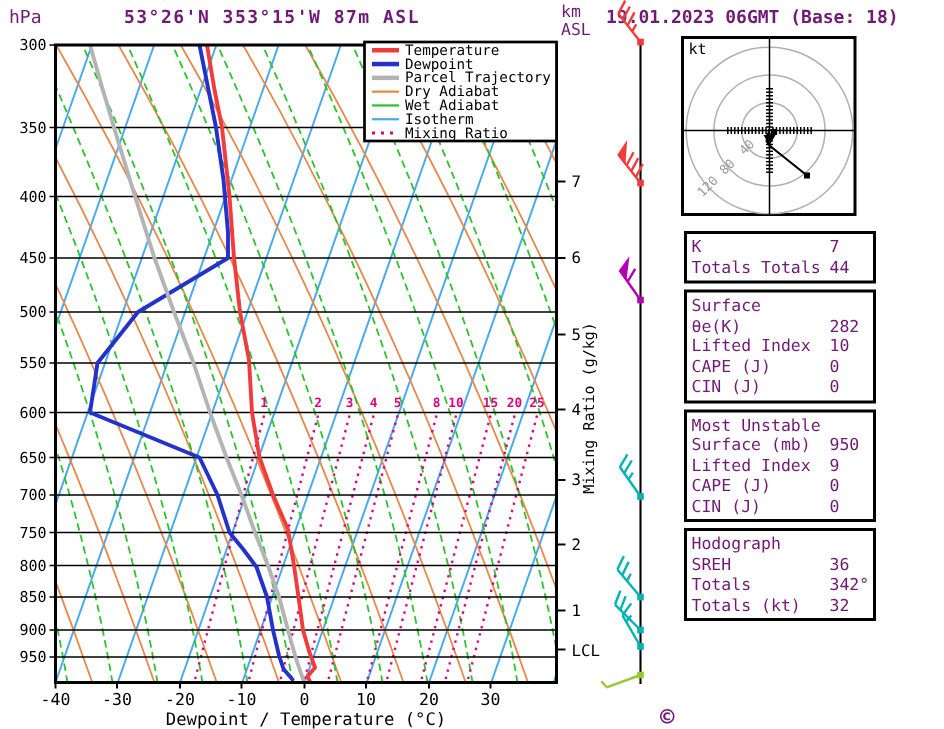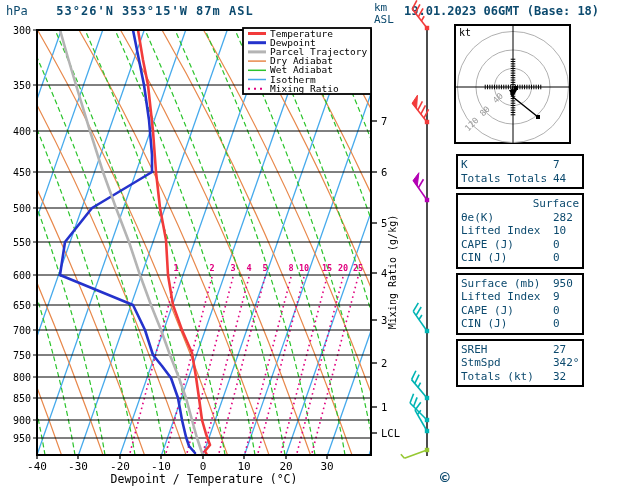--- a/index.html
+++ b/index.html
@@ -1,26 +1,26 @@
 <!DOCTYPE html>
 <html><head>
 <meta charset="utf-8">
 <style>
   html,body{margin:0;padding:0;background:#fff;}
   #app{position:relative;width:629px;height:486px;background:#fff;overflow:hidden;
-       font-family:"DejaVu Sans Mono",monospace;color:#0c4a6e;}
+       font-family:"DejaVu Sans Mono",monospace;color:#701a75;}
   .abs{position:absolute;}
   .hpa-unit{left:6px;top:4px;font-size:12px;}
-  .station-title{left:30px;top:4px;width:250px;text-align:center;font-size:12px;font-weight:bold;letter-spacing:1px;}
+  .station-title{left:30px;top:4px;width:250px;text-align:right;font-size:12px;font-weight:bold;letter-spacing:1px;}
   .km-unit{left:374px;top:2px;font-size:11px;line-height:12px;}
   .run-date{left:404px;top:4px;width:224px;font-size:12px;font-weight:bold;white-space:nowrap;}
   #chart{left:0;top:0;}
   #tables{left:456px;top:154px;width:128px;}
   .tbox{border:2px solid #000;background:#fff;margin-bottom:4px;padding:2px 3px;font-size:11px;line-height:13.5px;}
-  .tbox .ttitle{text-align:right;}
+  .tbox .ttitle{text-align:left;}
   .trow{position:relative;white-space:nowrap;}
   .tval{position:absolute;left:92px;top:0;}
   .footer{left:440px;top:468px;font-size:16px;font-weight:bold;letter-spacing:0.5px;}
 </style>
 </head>
 <body>
 
 <div id="app">
   <div class="abs hpa-unit">hPa</div>
   <div class="abs station-title">53°26'N 353°15'W 87m ASL</div>
@@ -366,25 +366,27 @@
         <div class="trow"><span>Totals Totals</span><span class="tval">44</span></div>
       </div>
       <div class="tbox">
         <div class="ttitle">Surface</div>
         <div class="trow"><span>θe(K)</span><span class="tval">282</span></div>
         <div class="trow"><span>Lifted Index</span><span class="tval">10</span></div>
         <div class="trow"><span>CAPE (J)</span><span class="tval">0</span></div>
         <div class="trow"><span>CIN (J)</span><span class="tval">0</span></div>
       </div>
       <div class="tbox">
+        <div class="ttitle">Most Unstable</div>
         <div class="trow"><span>Surface (mb)</span><span class="tval">950</span></div>
         <div class="trow"><span>Lifted Index</span><span class="tval">9</span></div>
         <div class="trow"><span>CAPE (J)</span><span class="tval">0</span></div>
         <div class="trow"><span>CIN (J)</span><span class="tval">0</span></div>
       </div>
       <div class="tbox">
-        <div class="trow"><span>SREH</span><span class="tval">27</span></div>
-        <div class="trow"><span>StmSpd</span><span class="tval">342°</span></div>
+        <div class="ttitle">Hodograph</div>
+        <div class="trow"><span>SREH</span><span class="tval">36</span></div>
+        <div class="trow"><span>Totals</span><span class="tval">342°</span></div>
         <div class="trow"><span>Totals (kt)</span><span class="tval">32</span></div>
       </div>
     </div>
   <div class="abs footer">© weatheronline.co.uk</div>
 </div>
 
 </body></html>

